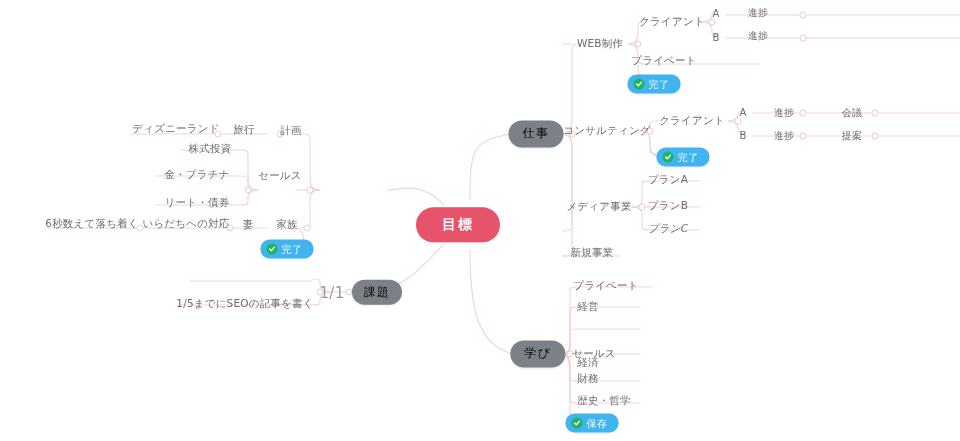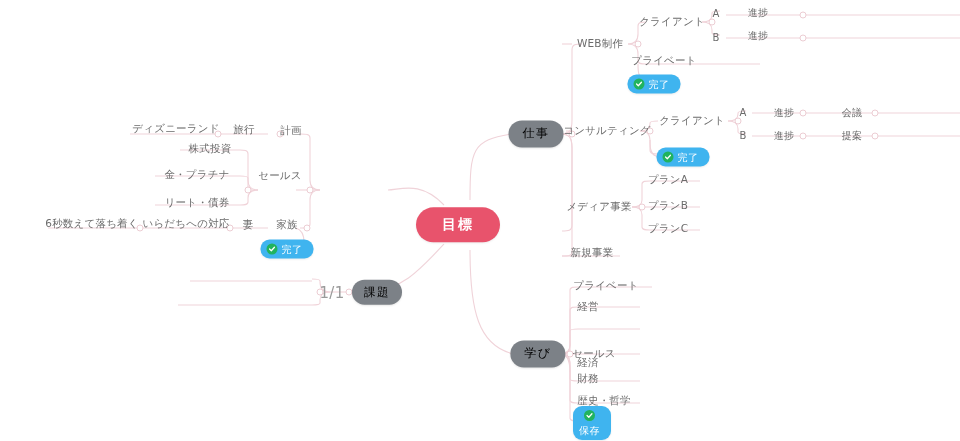--- a/index.html
+++ b/index.html
@@ -281,34 +281,34 @@
           <path d="M1.5 5 L4 7.5 L8.5 2.5" stroke="#ffffff" stroke-width="1.8" fill="none" stroke-linecap="round" stroke-linejoin="round"></path>
         </svg>
     </span>
     <span>完了</span>
   </div>
 
   <div class="node plain" style="left:599px; top:207px;">メディア事業</div>
 
   <div class="node plain" style="left:668px; top:180px;">プランA</div>
   <div class="node plain" style="left:668px; top:206px;">プランB</div>
-  <div class="node plain" style="left:668px; top:229px;">プランC</div>
+  <div class="node plain" style="left:668px; top:229px;font-style:italic;">プランC</div>
 
   <div class="node plain" style="left:592px; top:253px;">新規事業</div>
 
   <div class="node chip" style="left:538px; top:354px;">学び</div>
 
   <div class="node plain" style="left:606px; top:286px;">プライベート</div>
   <div class="node plain" style="left:588px; top:307px;">経営</div>
   <div class="node plain" style="left:588px; top:330px;margin-top:33px;">経済</div>
   <div class="node plain" style="left:594px; top:354px;">セールス</div>
   <div class="node plain" style="left:588px; top:379px;">財務</div>
   <div class="node plain" style="left:604px; top:401px;">歴史・哲学</div>
 
-  <div class="node badge" style="left:592px; top:423px;flex-direction:column;">
+  <div class="node badge" style="left:592px; top:423px;">
     <span class="check-icon">
       <svg width="7" height="7" viewBox="0 0 10 10">
           <path d="M1.5 5 L4 7.5 L8.5 2.5" stroke="#ffffff" stroke-width="1.8" fill="none" stroke-linecap="round" stroke-linejoin="round"></path>
         </svg>
     </span>
     <span>保存</span>
   </div>
 
 
   <div class="node plain" style="left:291px; top:131px;">計画</div>
@@ -331,14 +331,15 @@
           <path d="M1.5 5 L4 7.5 L8.5 2.5" stroke="#ffffff" stroke-width="1.8" fill="none" stroke-linecap="round" stroke-linejoin="round"></path>
         </svg>
     </span>
     <span>完了</span>
   </div>
 
   <div class="node chip sm" style="left:377px; top:292px;">課題</div>
 
   <div class="node counter" style="left:332px; top:293px;">1/1</div>
 
+  <div class="node plain" style="left:245px; top:304px;">1/5までにSEOの記事を書く</div>
 
 </div>
 
 </body></html>

